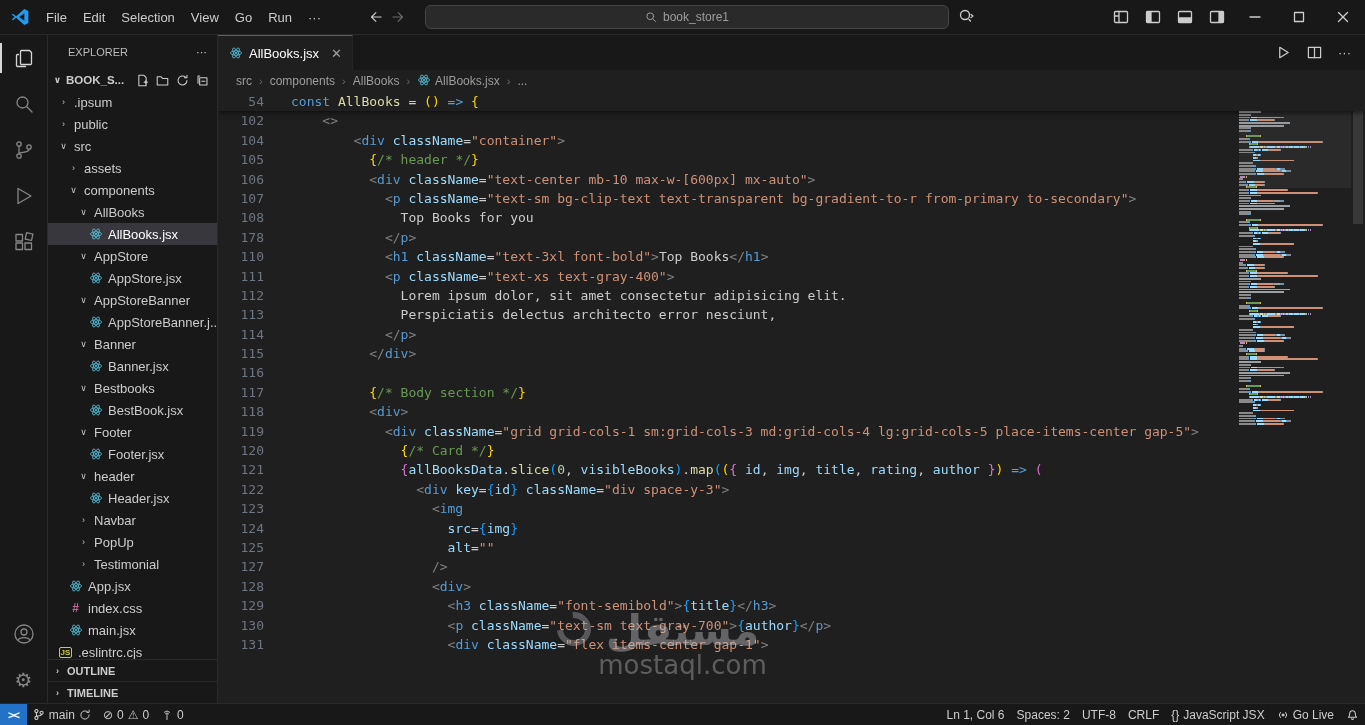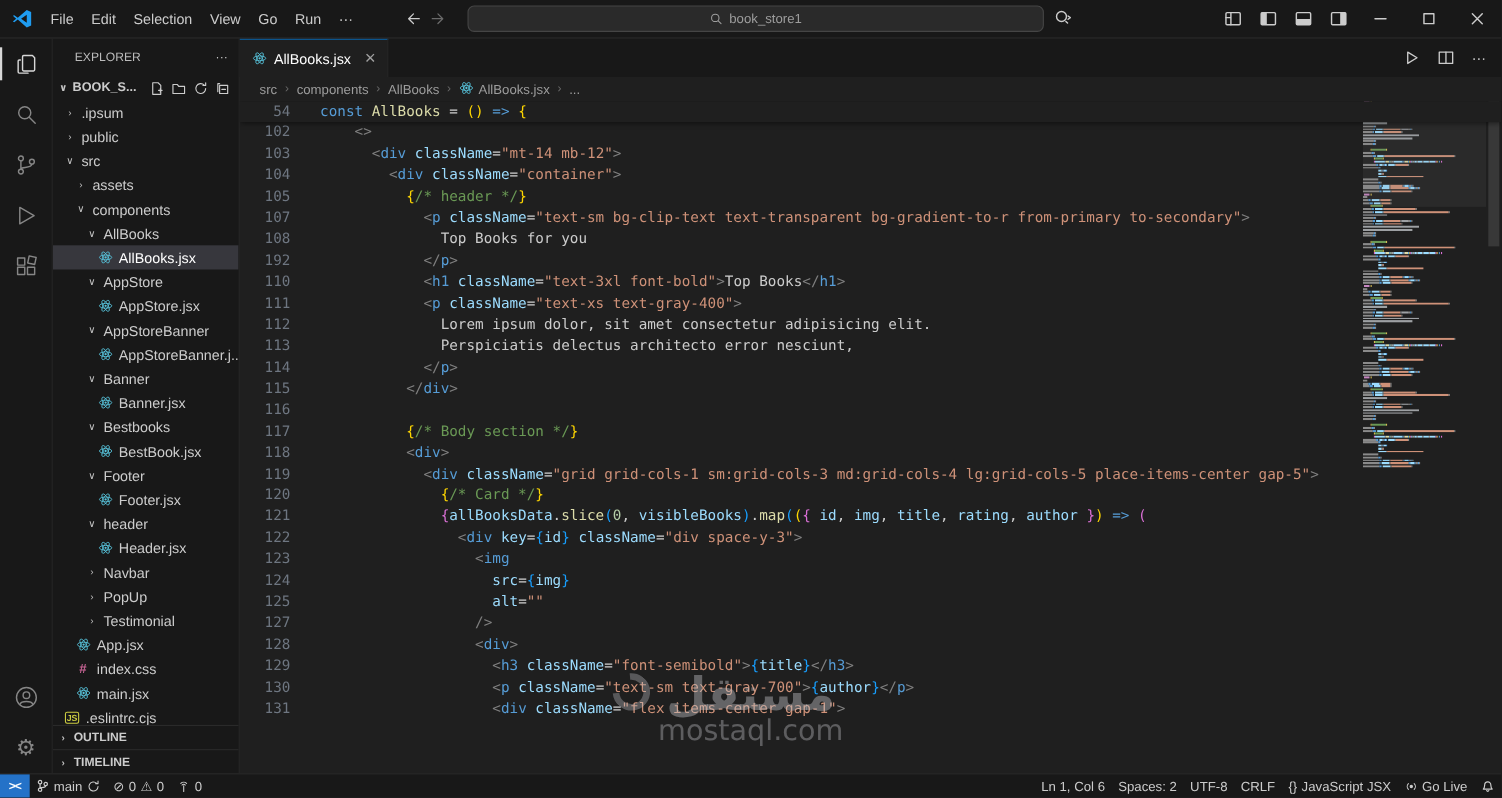--- a/index.html
+++ b/index.html
@@ -494,26 +494,26 @@
             <span>...</span>
           </span>
         </div>
 
       <div class="codewrap">
         <div class="sticky">
           <div class="crow"><span class="num">54</span><span class="ctext"><span class="tk-kw2">const</span><span class="tk-pl"> </span><span class="tk-fn">AllBooks</span><span class="tk-pl"> = </span><span class="tk-b1">()</span><span class="tk-pl"> </span><span class="tk-kw2">=&gt;</span><span class="tk-pl"> </span><span class="tk-b1">{</span></span></div>
         </div>
         <div>
             <div class="crow"><span class="num">102</span><span class="ctext"><span class="tk-ab">    &lt;&gt;</span></span></div>
-            <div class="crow"><span class="num">103</span><span class="ctext"><span class="tk-ab">      &lt;</span><span class="tk-tag">div</span><span class="tk-pl"> </span><span class="tk-at">className</span><span class="tk-pl">=</span><span class="tk-st">"mt-14 mb-12"</span><span class="tk-ab">&gt;</span></span></div>
             <div class="crow"><span class="num">104</span><span class="ctext"><span class="tk-ab">        &lt;</span><span class="tk-tag">div</span><span class="tk-pl"> </span><span class="tk-at">className</span><span class="tk-pl">=</span><span class="tk-st">"container"</span><span class="tk-ab">&gt;</span></span></div>
             <div class="crow"><span class="num">105</span><span class="ctext"><span class="tk-pl">          </span><span class="tk-b1">{</span><span class="tk-cm">/* header */</span><span class="tk-b1">}</span></span></div>
+            <div class="crow"><span class="num">106</span><span class="ctext"><span class="tk-ab">          &lt;</span><span class="tk-tag">div</span><span class="tk-pl"> </span><span class="tk-at">className</span><span class="tk-pl">=</span><span class="tk-st">"text-center mb-10 max-w-[600px] mx-auto"</span><span class="tk-ab">&gt;</span></span></div>
             <div class="crow"><span class="num">107</span><span class="ctext"><span class="tk-ab">            &lt;</span><span class="tk-tag">p</span><span class="tk-pl"> </span><span class="tk-at">className</span><span class="tk-pl">=</span><span class="tk-st">"text-sm bg-clip-text text-transparent bg-gradient-to-r from-primary to-secondary"</span><span class="tk-ab">&gt;</span></span></div>
             <div class="crow"><span class="num">108</span><span class="ctext"><span class="tk-pl">              Top Books for you</span></span></div>
-            <div class="crow"><span class="num">192</span><span class="ctext"><span class="tk-ab">            &lt;/</span><span class="tk-tag">p</span><span class="tk-ab">&gt;</span></span></div>
+            <div class="crow"><span class="num">178</span><span class="ctext"><span class="tk-ab">            &lt;/</span><span class="tk-tag">p</span><span class="tk-ab">&gt;</span></span></div>
             <div class="crow"><span class="num">110</span><span class="ctext"><span class="tk-ab">            &lt;</span><span class="tk-tag">h1</span><span class="tk-pl"> </span><span class="tk-at">className</span><span class="tk-pl">=</span><span class="tk-st">"text-3xl font-bold"</span><span class="tk-ab">&gt;</span><span class="tk-pl">Top Books</span><span class="tk-ab">&lt;/</span><span class="tk-tag">h1</span><span class="tk-ab">&gt;</span></span></div>
             <div class="crow"><span class="num">111</span><span class="ctext"><span class="tk-ab">            &lt;</span><span class="tk-tag">p</span><span class="tk-pl"> </span><span class="tk-at">className</span><span class="tk-pl">=</span><span class="tk-st">"text-xs text-gray-400"</span><span class="tk-ab">&gt;</span></span></div>
             <div class="crow"><span class="num">112</span><span class="ctext"><span class="tk-pl">              Lorem ipsum dolor, sit amet consectetur adipisicing elit.</span></span></div>
             <div class="crow"><span class="num">113</span><span class="ctext"><span class="tk-pl">              Perspiciatis delectus architecto error nesciunt,</span></span></div>
             <div class="crow"><span class="num">114</span><span class="ctext"><span class="tk-ab">            &lt;/</span><span class="tk-tag">p</span><span class="tk-ab">&gt;</span></span></div>
             <div class="crow"><span class="num">115</span><span class="ctext"><span class="tk-ab">          &lt;/</span><span class="tk-tag">div</span><span class="tk-ab">&gt;</span></span></div>
             <div class="crow"><span class="num">116</span><span class="ctext">&nbsp;</span></div>
             <div class="crow"><span class="num">117</span><span class="ctext"><span class="tk-pl">          </span><span class="tk-b1">{</span><span class="tk-cm">/* Body section */</span><span class="tk-b1">}</span></span></div>
             <div class="crow"><span class="num">118</span><span class="ctext"><span class="tk-ab">          &lt;</span><span class="tk-tag">div</span><span class="tk-ab">&gt;</span></span></div>
             <div class="crow"><span class="num">119</span><span class="ctext"><span class="tk-ab">            &lt;</span><span class="tk-tag">div</span><span class="tk-pl"> </span><span class="tk-at">className</span><span class="tk-pl">=</span><span class="tk-st">"grid grid-cols-1 sm:grid-cols-3 md:grid-cols-4 lg:grid-cols-5 place-items-center gap-5"</span><span class="tk-ab">&gt;</span></span></div>

